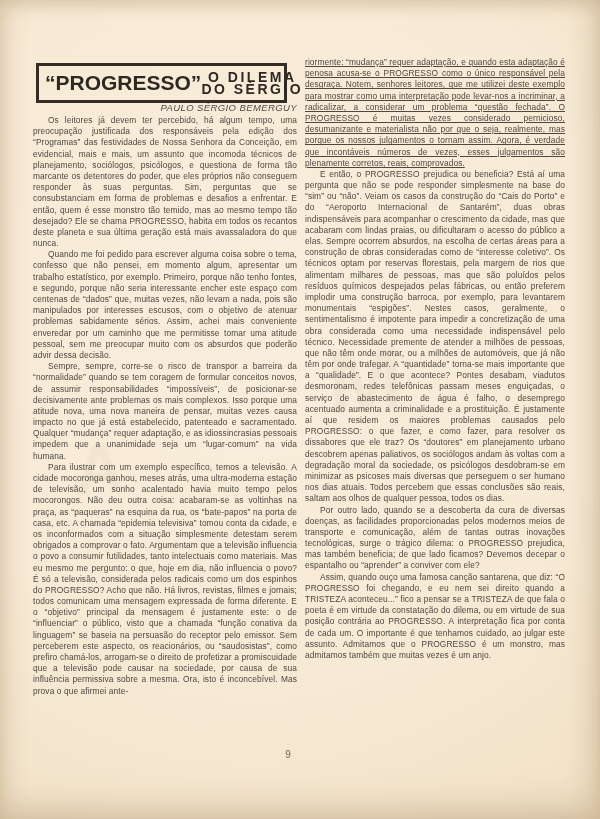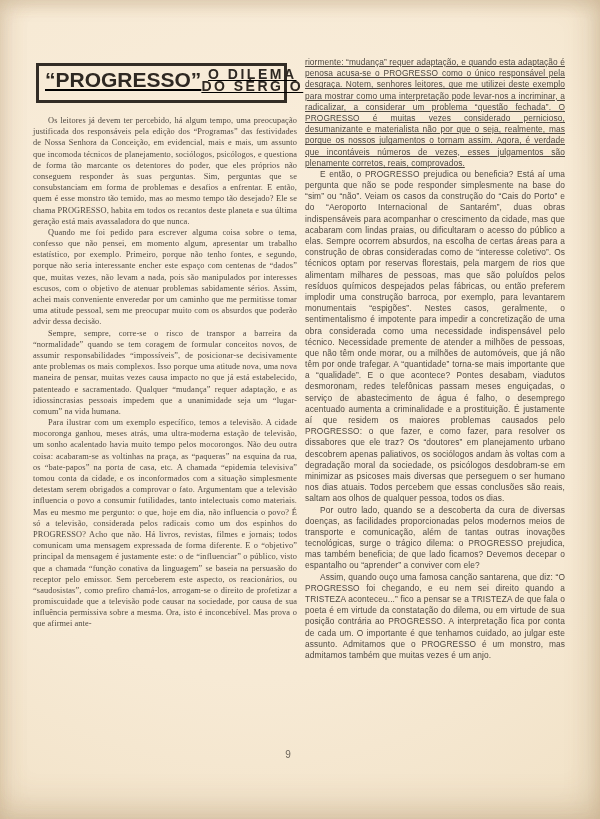--- a/index.html
+++ b/index.html
@@ -27,23 +27,22 @@
     transform: scaleX(-1) rotate(3deg); filter: blur(1px);
   }
   .bleed-1 { top: 330px; left: 310px; font-size: 90px; letter-spacing: 18px; }
   .bleed-2 { top: 430px; left: 60px;  font-size: 70px; letter-spacing: 14px; }
 
   .title-box {
     position: absolute; left: 36px; top: 63px;
     width: 232px; height: 30px;
     border: 3px solid #332d26;
     background: transparent;
-    display: flex; align-items: flex-start; justify-content: space-between;
+    display: flex; align-items: center; justify-content: space-between;
     padding: 2px 7px 2px 6px;
-    text-decoration: underline;
   }
   .title-main {
     font-size: 21px; font-weight: bold; color: #2e2822;
     letter-spacing: 0px; white-space: nowrap;
   }
   .title-side {
     text-align: center; color: #2e2822; font-weight: bold;
     font-size: 14px; line-height: 12px; letter-spacing: 2.5px;
     white-space: nowrap;
   }
@@ -52,21 +51,21 @@
     text-align: right; font-style: italic; font-size: 9.5px;
     color: #514b44; letter-spacing: 0.4px;
   }
   .col {
     position: absolute;
     font-size: 8.35px; line-height: 11.18px;
     color: #4e4841;
     text-align: justify;
     letter-spacing: 0.1px;
   }
-  .col-left  { left: 33px;  top: 115px; width: 264px; font-family: Liberation Serif, serif; }
+  .col-left  { left: 33px;  top: 115px; width: 264px; }
   .col-right { left: 305px; top: 57px;  width: 260px; }
   .col p { margin: 0; text-indent: 15px; }
   .col p.cont { text-indent: 0; text-decoration: underline; }
   .page-number {
     position: absolute; left: 278px; top: 749px; width: 20px;
     text-align: center; font-size: 10px; color: #6b645a;
   }
 </style>
 </head>
 <body>
@@ -77,20 +76,21 @@
   <div class="bleed bleed-2">A</div>
 
   <div class="title-box">
     <span class="title-main">“PROGRESSO”</span>
     <span class="title-side">
       <span>O DILEMA</span><br>
       <span>DO SÉRGIO</span>
     </span>
   </div>
 
+  <div class="byline">PAULO SÉRGIO BEMERGUY</div>
 
   <div class="col col-left">
     <p>Os leitores já devem ter percebido, há algum tempo, uma preocupação justificada dos responsáveis pela edição dos “Programas” das festividades de Nossa Senhora da Conceição, em evidencial, mais e mais, um assunto que incomoda técnicos de planejamento, sociólogos, psicólogos, e questiona de forma tão marcante os detentores do poder, que eles próprios não conseguem responder às suas perguntas. Sim, perguntas que se consubstanciam em forma de problemas e desafios a enfrentar. E então, quem é esse monstro tão temido, mas ao mesmo tempo tão desejado? Ele se chama PROGRESSO, habita em todos os recantos deste planeta e sua última geração está mais avassaladora do que nunca.</p>
     <p>Quando me foi pedido para escrever alguma coisa sobre o tema, confesso que não pensei, em momento algum, apresentar um trabalho estatístico, por exemplo. Primeiro, porque não tenho fontes, e segundo, porque não seria interessante encher este espaço com centenas de “dados” que, muitas vezes, não levam a nada, pois são manipulados por interesses escusos, com o objetivo de atenuar problemas sabidamente sérios. Assim, achei mais conveniente enveredar por um caminho que me permitisse tomar uma atitude pessoal, sem me preocupar muito com os absurdos que poderão advir dessa decisão.</p>
     <p>Sempre, sempre, corre-se o risco de transpor a barreira da “normalidade” quando se tem coragem de formular conceitos novos, de assumir responsabilidades “impossíveis”, de posicionar-se decisivamente ante problemas os mais complexos. Isso porque uma atitude nova, uma nova maneira de pensar, muitas vezes causa impacto no que já está estabelecido, patenteado e sacramentado. Qualquer “mudança” requer adaptação, e as idiossincrasias pessoais impedem que a unanimidade seja um “lugar-comum” na vida humana.</p>
     <p>Para ilustrar com um exemplo específico, temos a televisão. A cidade mocoronga ganhou, meses atrás, uma ultra-moderna estação de televisão, um sonho acalentado havia muito tempo pelos mocorongos. Não deu outra coisa: acabaram-se as voltinhas na praça, as “paqueras” na esquina da rua, os “bate-papos” na porta de casa, etc. A chamada “epidemia televisiva” tomou conta da cidade, e os inconformados com a situação simplesmente detestam serem obrigados a comprovar o fato. Argumentam que a televisão influencia o povo a consumir futilidades, tanto intelectuais como materiais. Mas eu mesmo me pergunto: o que, hoje em dia, não influencia o povo? É só a televisão, considerada pelos radicais como um dos espinhos do PROGRESSO? Acho que não. Há livros, revistas, filmes e jornais; todos comunicam uma mensagem expressada de forma diferente. E o “objetivo” principal da mensagem é justamente este: o de “influenciar” o público, visto que a chamada “função conativa da linguagem” se baseia na persuasão do receptor pelo emissor. Sem perceberem este aspecto, os reacionários, ou “saudosistas”, como prefiro chamá-los, arrogam-se o direito de profetizar a promiscuidade que a televisão pode causar na sociedade, por causa de sua influência permissiva sobre a mesma. Ora, isto é inconcebível. Mas prova o que afirmei ante-</p>
   </div>
 
   <div class="col col-right">
     <p class="cont">riormente: “mudança” requer adaptação, e quando esta adaptação é penosa acusa-se o PROGRESSO como o único responsável pela desgraça. Notem, senhores leitores, que me utilizei deste exemplo para mostrar como uma interpretação pode levar-nos a incriminar, a radicalizar, a considerar um problema “questão fechada”. O PROGRESSO é muitas vezes considerado pernicioso, desumanizante e materialista não por que o seja, realmente, mas porque os nossos julgamentos o tornam assim. Agora, é verdade que incontáveis números de vezes, esses julgamentos são plenamente corretos, reais, comprovados.</p>

